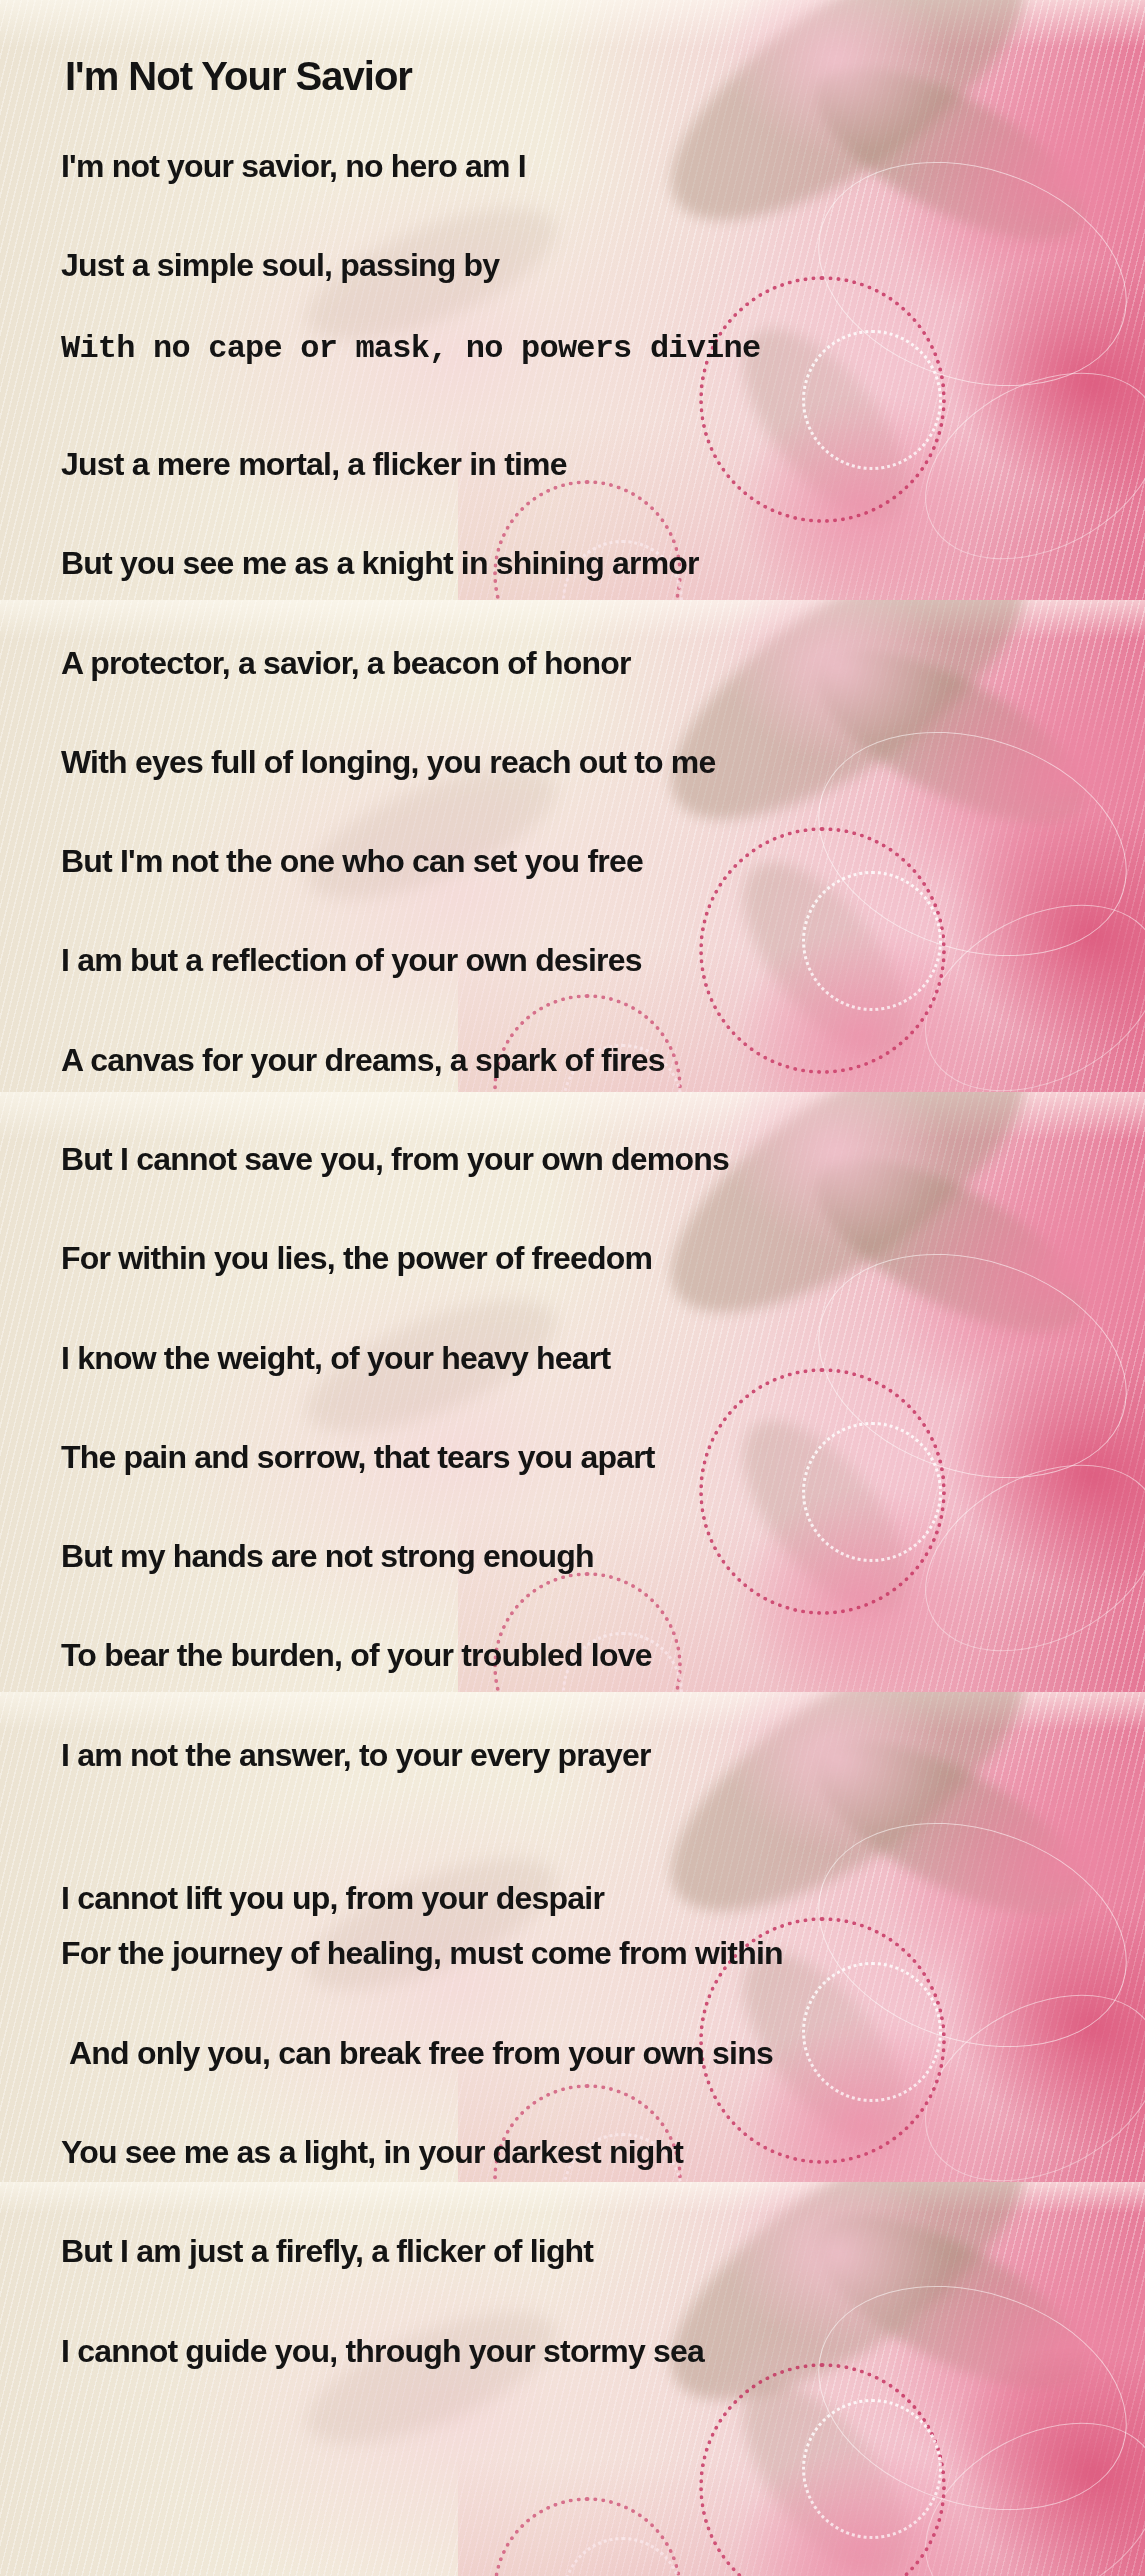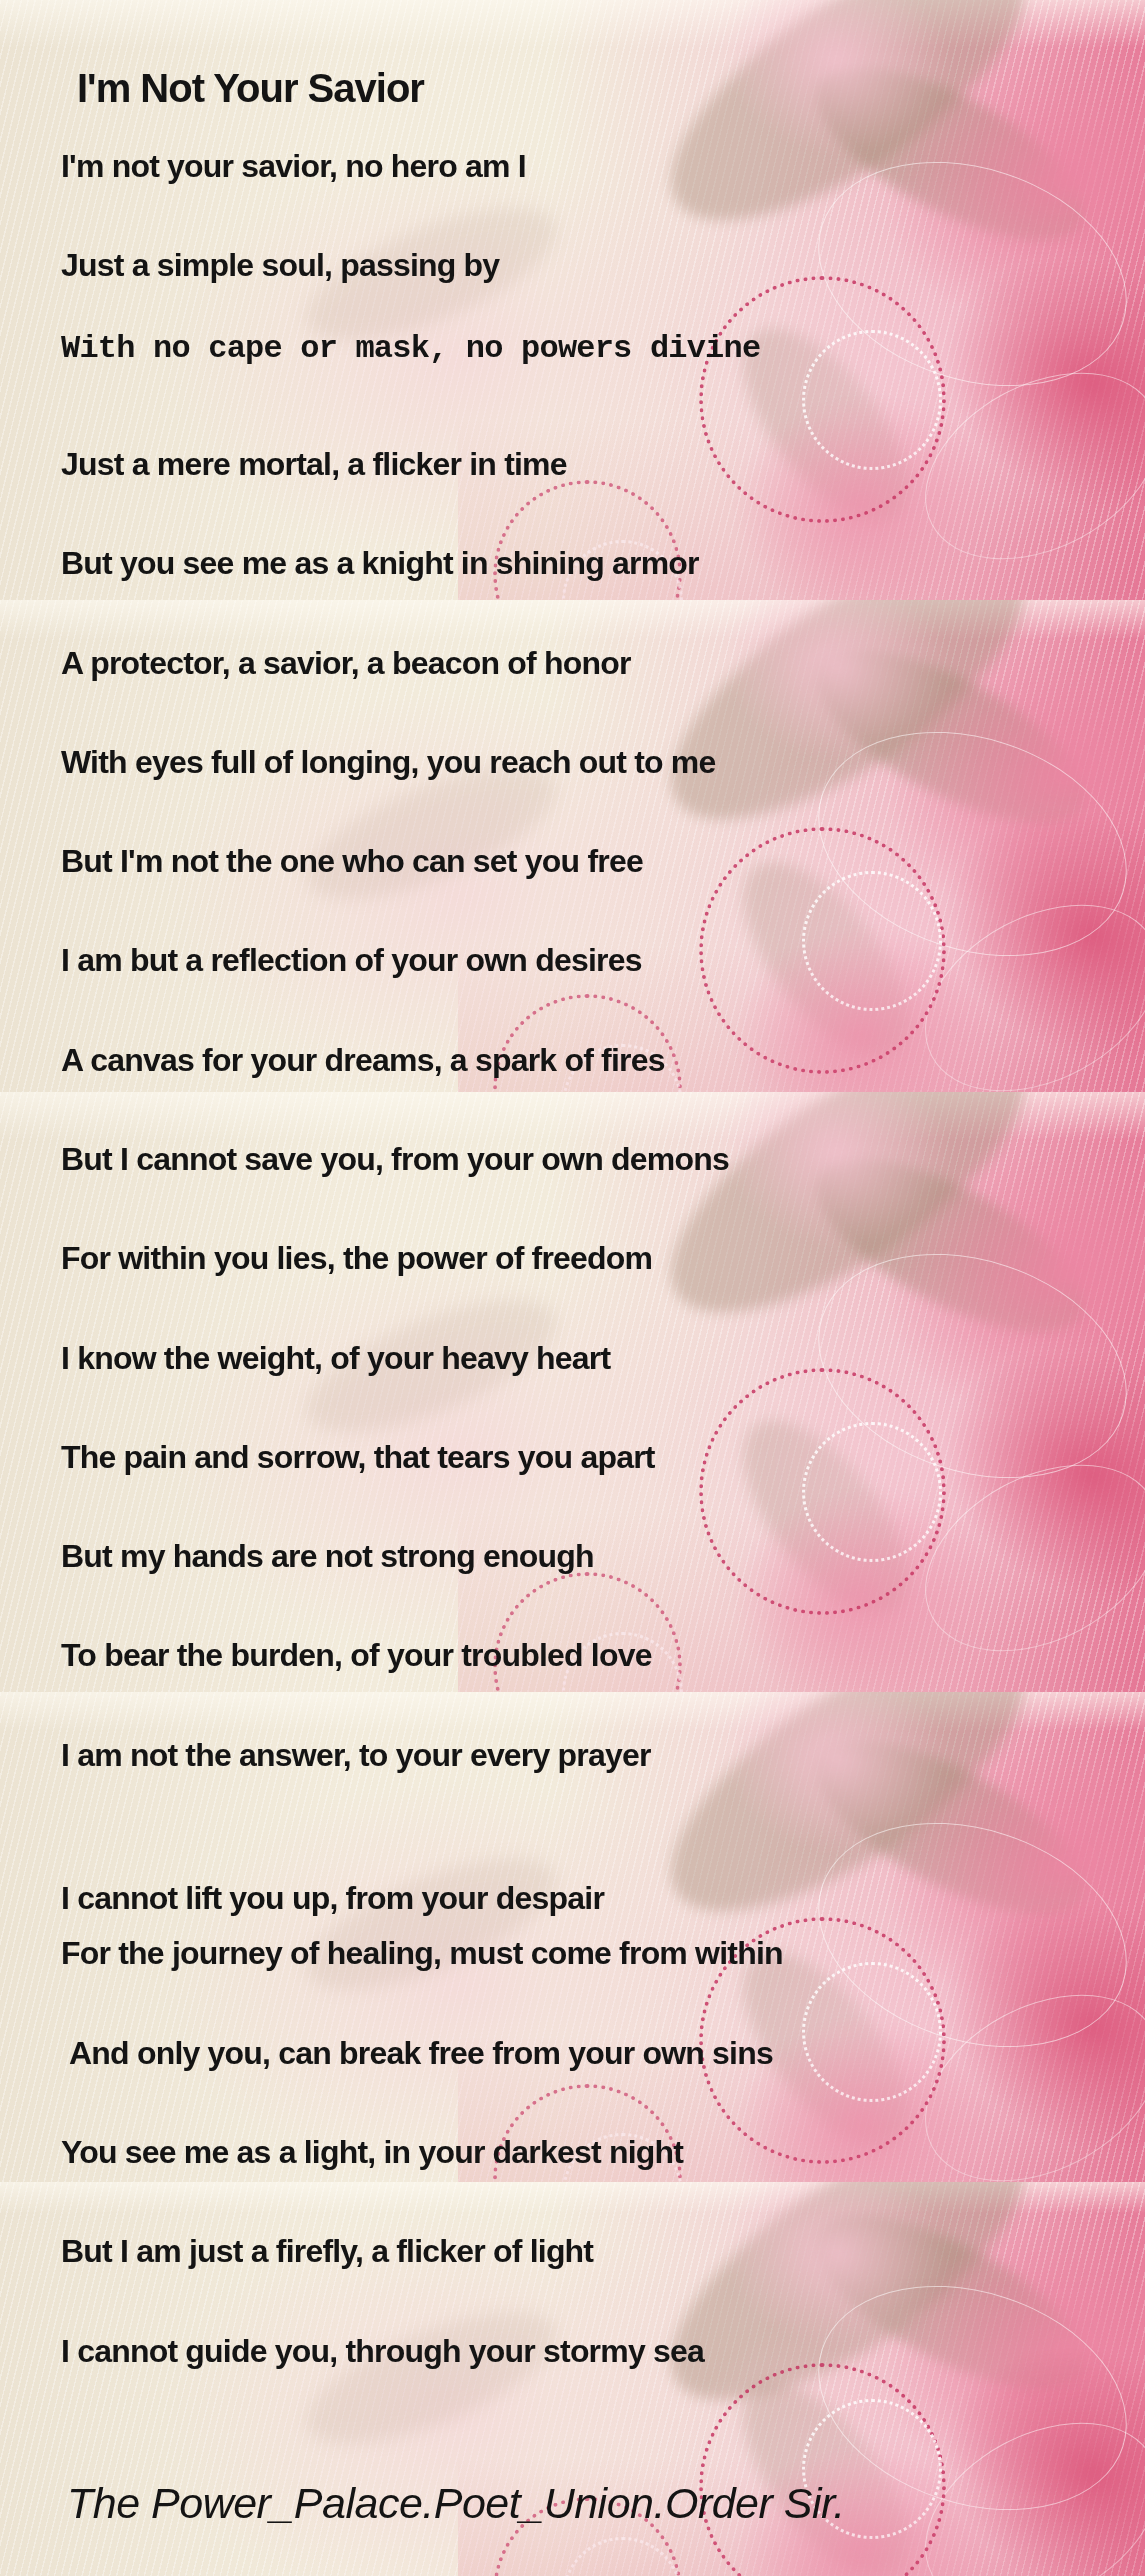--- a/index.html
+++ b/index.html
@@ -59,21 +59,21 @@
     border:3.8px dotted rgba(255,255,255,.92);background:none;opacity:.9;}
   .dots-white-b{width:115px;height:115px;left:49%;top:90%;
     border:3.8px dotted rgba(255,255,255,.85);background:none;opacity:.85;}
   .swirl-a{width:315px;height:210px;left:71%;top:28%;transform:rotate(18deg);
     border:1.4px solid rgba(255,255,255,.55);background:none;}
   .swirl-b{width:248px;height:162px;left:80%;top:64%;transform:rotate(-28deg);
     border:1.4px solid rgba(255,255,255,.50);background:none;}
   
   .content{position:absolute;inset:0;z-index:5;}
   .title{
-    position:absolute;left:61px;top:49px;margin:16px;
+    position:absolute;left:61px;top:49px;margin:4px;
     font-size:40px;font-weight:bold;letter-spacing:-1px;
     color:var(--text,#141414);white-space:nowrap;line-height:46px;
   }
   .line{
     position:absolute;left:61px;
     font-size:32px;font-weight:bold;letter-spacing:-0.8px;
     color:var(--text,#141414);white-space:nowrap;line-height:38px;
   }
   .signature{
     position:absolute;left:67px;top:2478px;
@@ -193,16 +193,15 @@
         <div class="line" style="top: 1537px;">But my hands are not strong enough</div>
         <div class="line" style="top: 1636px;">To bear the burden, of your troubled love</div>
         <div class="line" style="top: 1736px;">I am not the answer, to your every prayer</div>
         <div class="line" style="top: 1835px; margin-top: 44px;">I cannot lift you up, from your despair</div>
         <div class="line" style="top: 1934px;">For the journey of healing, must come from within</div>
         <div class="line" style="top: 2034px; margin-left: 8px;">And only you, can break free from your own sins</div>
         <div class="line" style="top: 2133px;">You see me as a light, in your darkest night</div>
         <div class="line" style="top: 2232px;">But I am just a firefly, a flicker of light</div>
         <div class="line" style="top: 2332px;">I cannot guide you, through your stormy sea</div>
       </div>
-    <div class="signature">The Power_Palace.Poet_Union.Order Sir.</div>
   </div>
 </div>
 
 
 </body></html>

